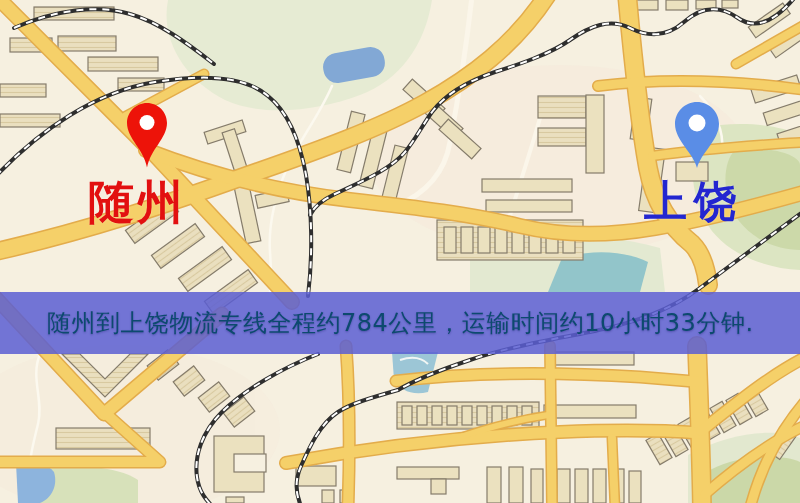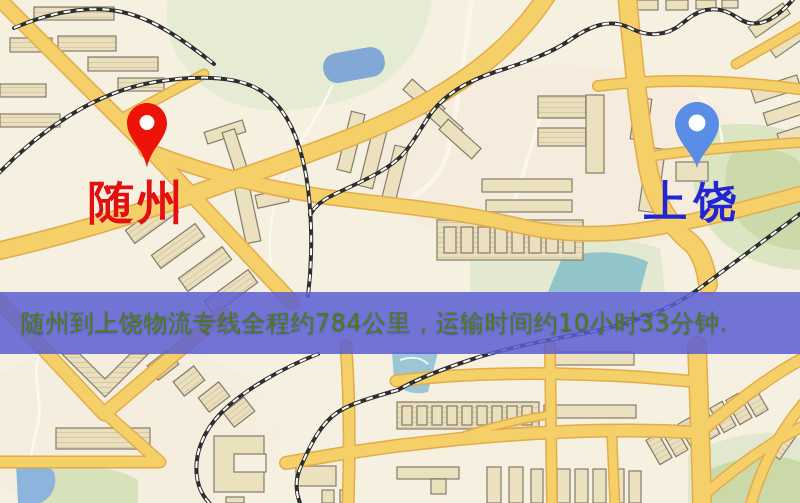--- a/index.html
+++ b/index.html
@@ -243,16 +243,16 @@
     <path d="M22 0 C9.85 0 0 9.85 0 22 C0 30 4.6 37.6 9.8 44.8 C14.9 52 19.8 58 22 66 C24.2 58 29.1 52 34.2 44.8 C39.4 37.6 44 30 44 22 C44 9.85 34.15 0 22 0 Z" fill="#5a8de6"></path>
     <circle cx="22" cy="21" r="8.5" fill="#ffffff"></circle>
   </g>
 </svg>
 
 <div id="dest-label" class="city-label" style="color: rgb(35, 38, 208);">上饶</div>
 
 <div id="origin-label" class="city-label" style="color: rgb(226, 16, 16);">随州</div>
 
 <div id="route-banner" style="background-color: rgba(90, 94, 210, 0.85);">
-  <span style="color: #4d7c0f;">随州到上饶物流专线全程约784公里，运输时间约10小时33分钟.</span>
+  <span style="color: #0c4a6e; margin-left: 26px;">随州到上饶物流专线全程约784公里，运输时间约10小时33分钟.</span>
 </div>
 
 </div>
 
 </body></html>

